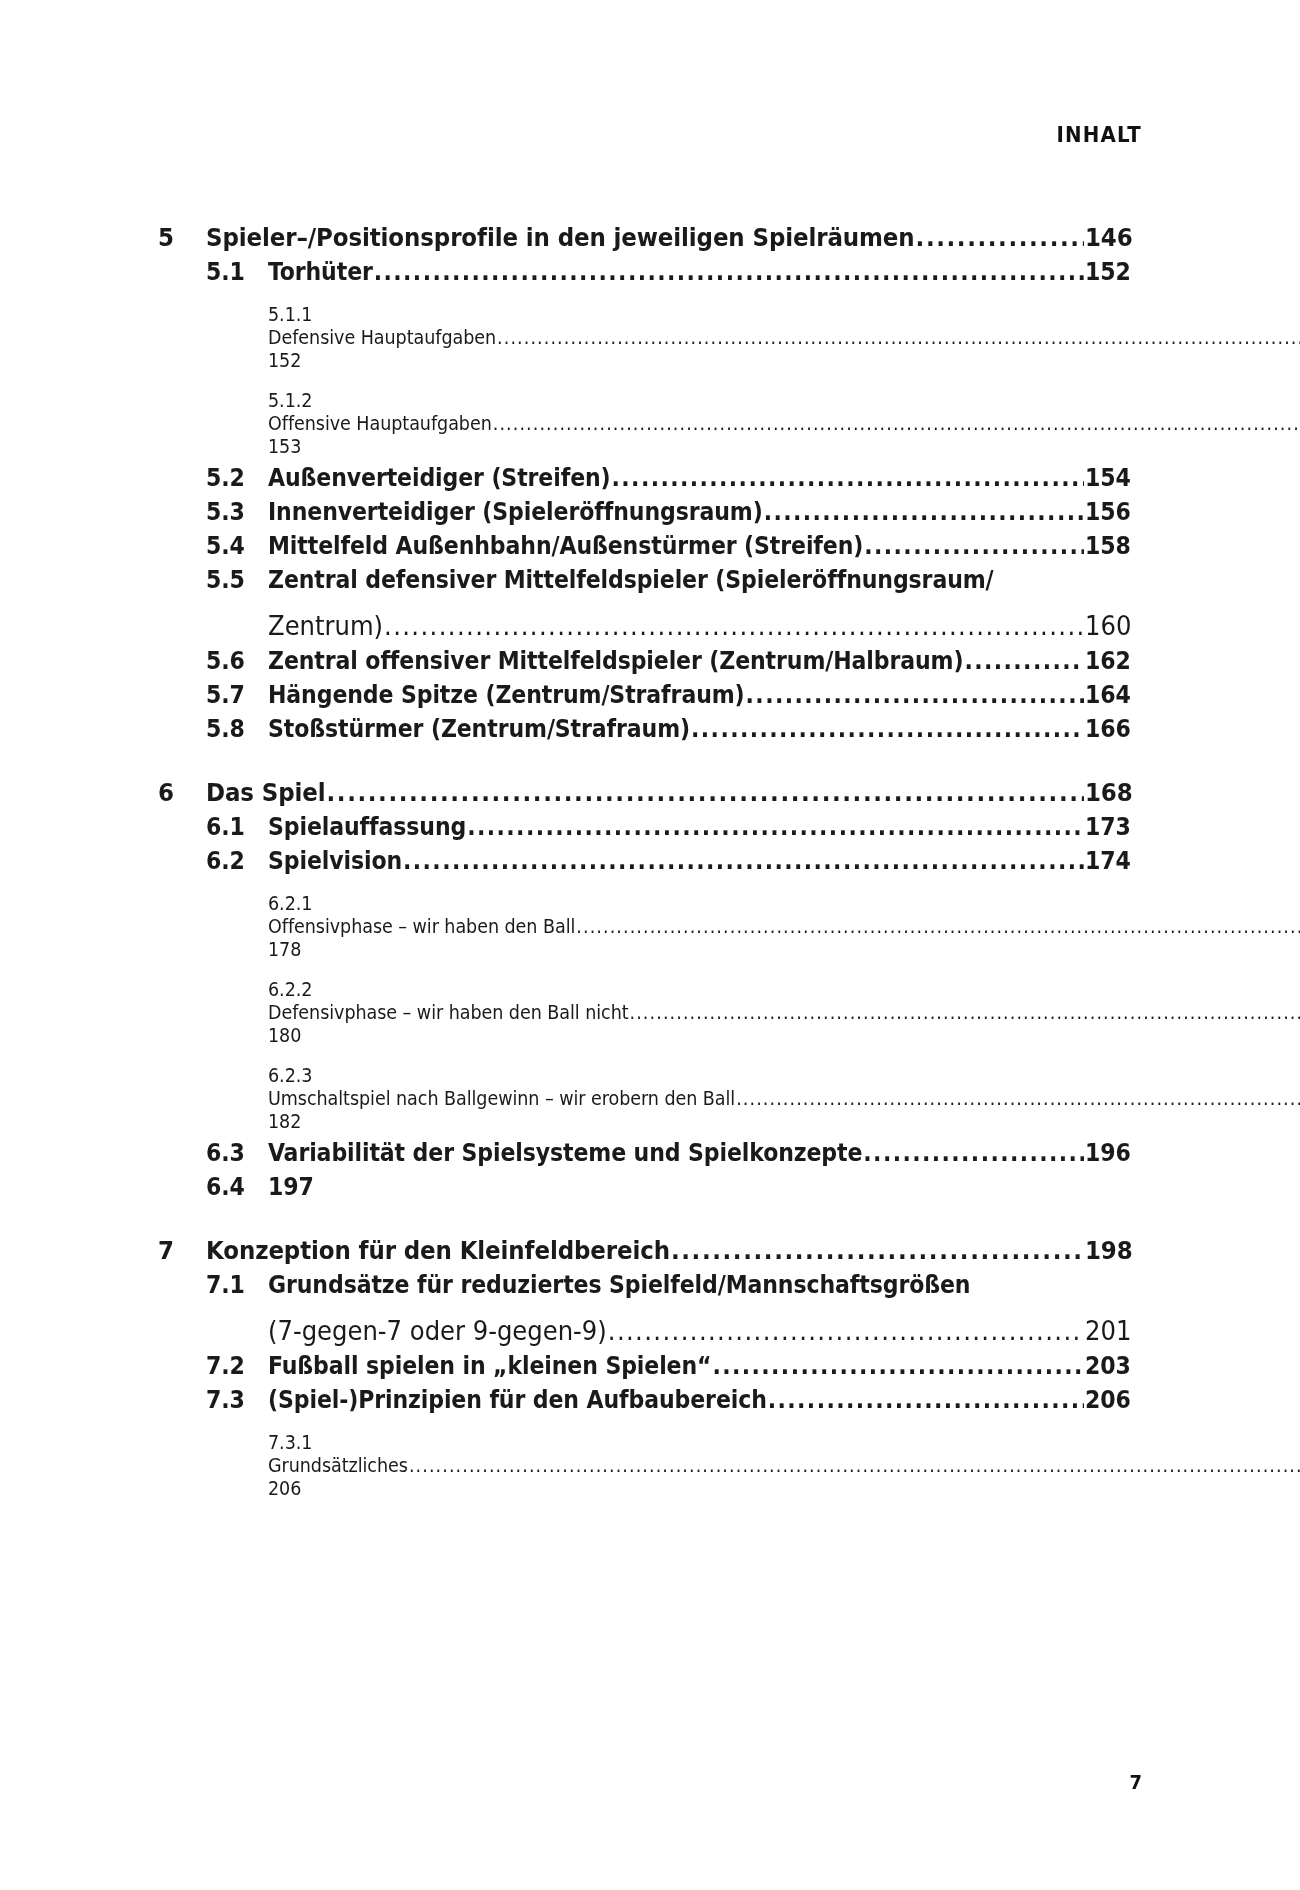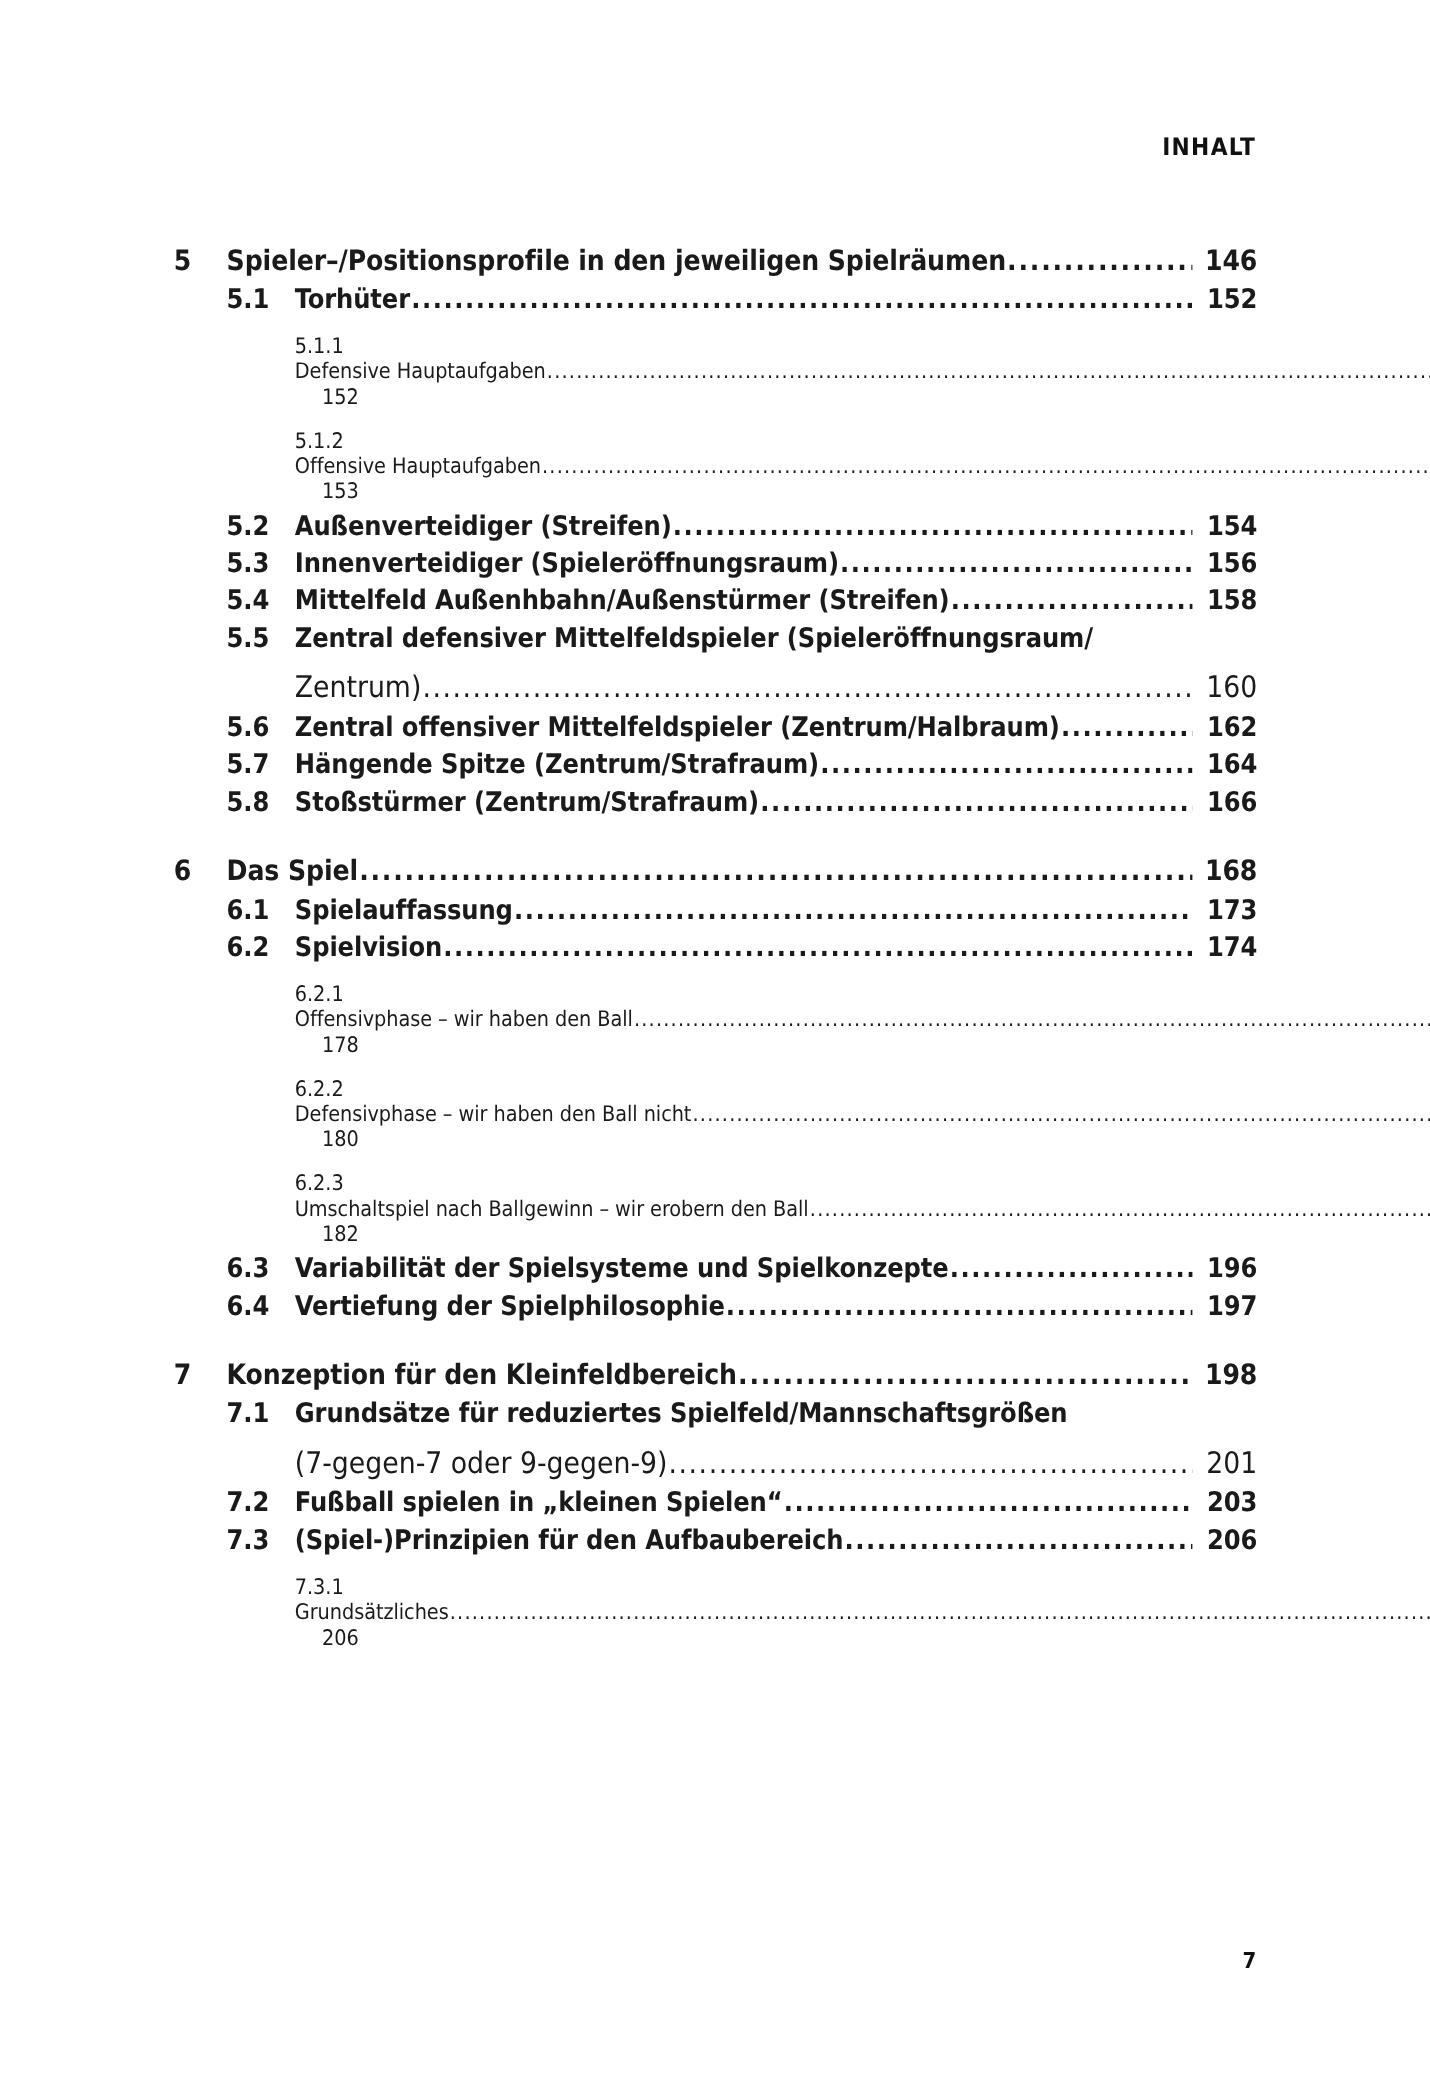--- a/index.html
+++ b/index.html
@@ -61,21 +61,20 @@
     overflow: hidden;
     white-space: nowrap;
     margin: 0 1px;
   }
   .leader::before {
     content: "........................................................................................................................................................................................................";
     letter-spacing: 1.4px;
   }
   .pageno {
     flex: 0 0 auto;
-    text-align: right;
   }
 
   
   .lvl1 {
     font-size: 25.5px;
     font-weight: bold;
     margin-top: 34px;
     margin-bottom: 0;
     letter-spacing: -0.1px;
   }
@@ -280,24 +279,20 @@
       <div class="row lvl2">
         <span class="num">6.3</span>
         <span class="title-wrap">
           <span class="title">Variabilität der Spielsysteme und Spielkonzepte</span>
           <span class="leader"></span>
         </span>
         <span class="pageno">196</span>
       </div>
       <div class="row lvl2">
         <span class="num">6.4</span>
-        <span class="title-wrap">
-          <span class="title">Vertiefung der Spielphilosophie</span>
-          <span class="leader"></span>
-        </span>
         <span class="pageno">197</span>
       </div>
       <div class="row lvl1">
         <span class="num">7</span>
         <span class="title-wrap">
           <span class="title">Konzeption für den Kleinfeldbereich</span>
           <span class="leader"></span>
         </span>
         <span class="pageno">198</span>
       </div>

